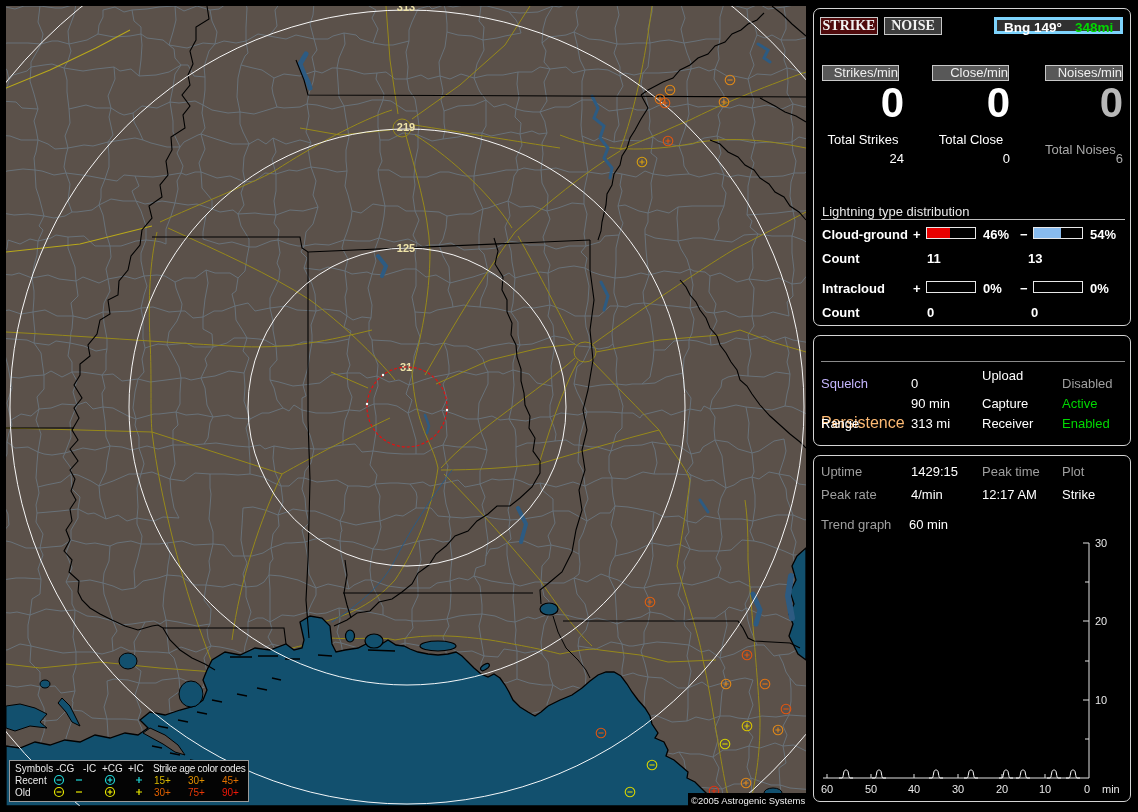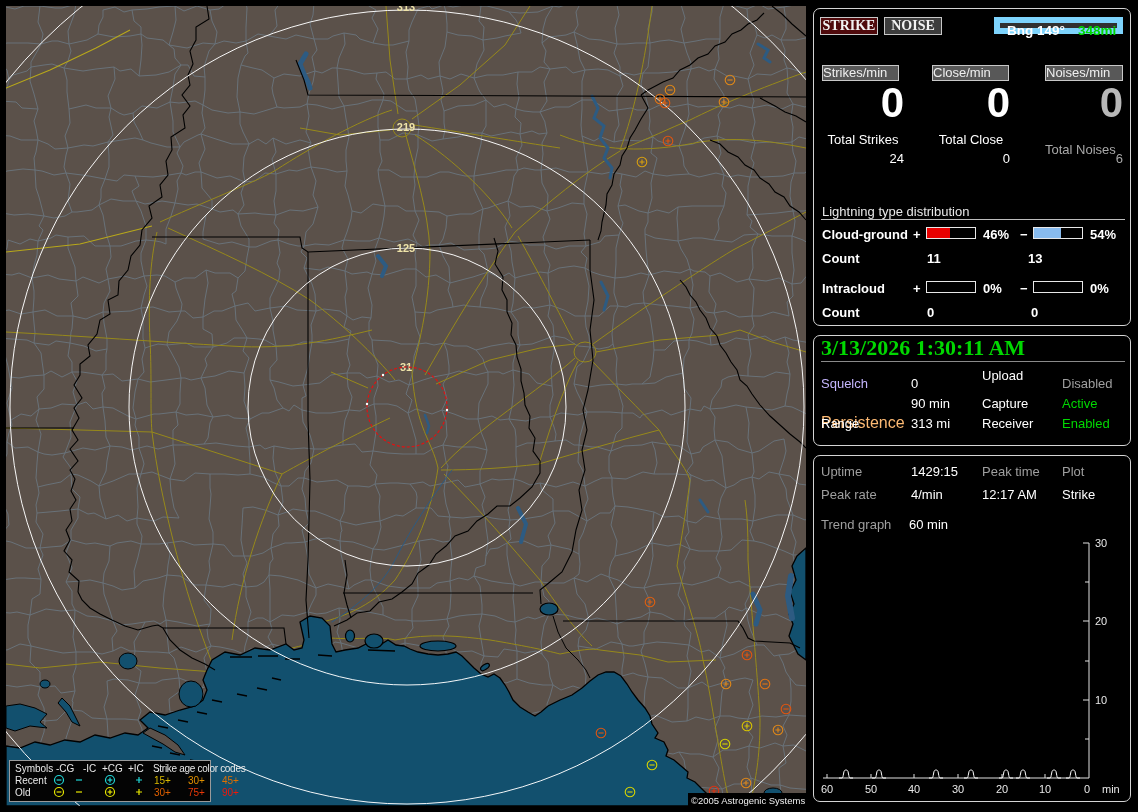--- a/index.html
+++ b/index.html
@@ -1,20 +1,20 @@
 <!DOCTYPE html>
 <html><head><meta charset="utf-8"><style>
 *{margin:0;padding:0;box-sizing:border-box}
 body{width:1138px;height:812px;background:#000;position:relative;overflow:hidden;
  font-family:"Liberation Sans",sans-serif;}
 #map{position:absolute;left:6px;top:6px;width:800px;height:800px;}
 .panel{position:absolute;left:813px;width:318px;border:1px solid #d4d4d4;border-radius:7px;background:#000;}
 .abs{position:absolute;white-space:nowrap;}
 .gbtn{position:absolute;background:#585858;border:1px solid #c8c8c8;color:#efefef;
- font-size:13px;text-align:left;height:16px;line-height:14px;}
+ font-size:13px;text-align:right;height:16px;line-height:14px;}
 .bar{position:absolute;width:50px;height:12px;border:1px solid #e8e8e8;background:#000;}
 .bar>div{height:10px;}
 .gray{color:#9f9f9f}
 .green{color:#00d800}
 </style></head><body>
 <div id="map"><svg width="800" height="800" viewBox="6 6 800 800" xmlns="http://www.w3.org/2000/svg">
 <rect x="6" y="6" width="800" height="800" fill="#5b514a"></rect>
 <path d="M1,6 L15,9 L24,6 L40,6 M1,6 L-3,20 L-0,32 L-4,46 M-4,46 L7,43 L28,43 L41,44 M-4,46 L-2,60 L7,70 L9,80 M9,80 L13,75 L27,71 L31,67 M9,80 L7,88 L-0,97 L0,101 M0,101 L16,102 L22,108 L38,109 M0,101 L2,115 L-2,123 L-3,135 M-3,135 L10,136 L21,140 L38,140 M-3,135 L-3,146 L-2,159 L-4,177 M-4,177 L7,171 L23,169 L35,170 M-4,177 L2,193 L2,199 L2,213 M2,213 L14,215 L28,214 L44,216 M8,240 L20,244 L30,239 L38,241 M8,240 L7,248 L-1,262 L-1,274 M-1,274 L12,275 L19,273 L32,278 M-1,274 L-4,286 L-3,300 L-4,312 M-4,312 L9,310 L21,314 L33,312 M-4,312 L-4,318 L-1,331 L-1,338 M-1,338 L12,339 L27,340 L34,343 M-1,338 L5,355 L8,366 L10,377 M10,377 L19,378 L30,376 L44,375 M10,377 L12,388 L7,403 L11,420 M11,420 L21,414 L31,416 L39,409 M11,420 L12,425 L9,433 L7,442 M7,442 L15,448 L28,447 L38,452 M7,442 L7,454 L1,467 L-2,476 M-2,476 L0,486 L2,501 L8,514 M8,514 L9,525 L2,533 L1,540 M1,540 L11,542 L26,548 L40,548 M1,540 L-1,552 L-1,569 L2,580 M2,580 L16,578 L25,578 L41,579 M2,580 L3,590 L2,600 L-3,612 M-3,612 L10,613 L17,612 L30,615 M-3,612 L-4,621 L-3,633 L1,649 M1,649 L7,650 L20,644 L31,646 M1,649 L3,657 L-0,669 L4,685 M4,685 L17,687 L31,685 L40,687 M4,685 L3,692 L4,701 L10,715 M10,715 L25,719 L36,718 L45,721 M10,715 L2,724 L5,737 L-2,749 M-2,749 L13,745 L22,751 L39,750 M-2,749 L-1,763 L-4,775 L-1,787 M-1,787 L10,782 L22,786 L38,783 M4,817 L12,822 L24,816 L32,821 M4,817 L-2,831 L-1,844 L-2,858 M-2,858 L8,855 L29,852 L40,851 M40,6 L55,8 L62,8 L76,4 M40,6 L38,22 L43,34 L41,44 M41,44 L52,41 L58,41 L69,44 M41,44 L38,50 L31,62 L31,67 M31,67 L44,65 L52,64 L64,68 M31,67 L30,81 L34,94 L38,109 M38,109 L34,121 L36,129 L38,140 M38,140 L48,144 L55,149 L68,148 M38,140 L36,152 L34,158 L35,170 M35,170 L42,171 L54,175 L66,173 M35,170 L36,188 L39,197 L44,216 M44,216 L54,218 L65,216 L72,212 M44,216 L39,226 L43,230 L38,241 M38,241 L51,238 L56,235 L68,237 M38,241 L37,255 L34,266 L32,278 M32,278 L48,275 L59,279 L76,281 M32,278 L34,291 L34,298 L33,312 M33,312 L45,310 L57,316 L73,316 M33,312 L34,323 L35,333 L34,343 M34,343 L49,345 L56,341 L70,343 M34,343 L41,353 L42,361 L44,375 M44,375 L51,371 L62,377 L72,372 M44,375 L44,389 L37,397 L39,409 M39,409 L51,408 L62,404 L77,405 M39,409 L36,420 L41,434 L38,452 M38,452 L44,454 L52,455 L65,453 M38,452 L37,463 L36,478 L38,487 M38,487 L46,485 L61,482 L71,474 M38,487 L39,493 L36,505 L37,513 M37,513 L49,512 L60,511 L78,509 M37,513 L36,522 L43,534 L40,548 M40,548 L50,547 L62,546 L71,540 M40,548 L43,555 L38,569 L41,579 M41,579 L40,594 L32,599 L30,615 M30,615 L46,609 L61,611 L75,610 M30,615 L28,625 L28,638 L31,646 M31,646 L44,649 L63,653 L76,652 M31,646 L30,662 L40,672 L40,687 M40,687 L55,686 L61,693 L75,691 M40,687 L38,695 L44,708 L45,721 M45,721 L57,720 L66,711 L72,710 M45,721 L44,732 L41,741 L39,750 M39,750 L50,756 L60,754 L65,758 M39,750 L42,764 L35,768 L38,783 M38,783 L47,782 L53,784 L66,782 M38,783 L34,795 L33,807 L32,821 M32,821 L42,824 L56,821 L74,824 M40,851 L50,851 L63,851 L76,855 M76,4 L74,15 L68,31 L69,44 M69,44 L78,42 L87,40 L98,34 M69,44 L71,51 L68,61 L64,68 M64,68 L83,71 L96,69 L114,67 M64,68 L67,80 L67,92 L69,109 M69,109 L86,105 L96,108 L111,108 M69,109 L70,123 L65,136 L68,148 M68,148 L84,145 L93,146 L108,142 M68,148 L66,155 L64,167 L66,173 M66,173 L82,175 L89,176 L105,179 M66,173 L70,184 L68,201 L72,212 M72,212 L77,212 L92,210 L99,205 M68,237 L84,236 L95,246 L110,246 M68,237 L68,248 L75,267 L76,281 M76,281 L83,277 L99,283 L108,279 M76,281 L78,296 L71,303 L73,316 M73,316 L86,319 L93,316 L103,312 M73,316 L72,329 L71,332 L70,343 M70,343 L84,346 L96,351 L107,349 M70,343 L68,356 L72,362 L72,372 M72,372 L82,372 L96,374 L102,375 M72,372 L77,381 L73,392 L77,405 M77,405 L86,402 L93,409 L103,407 M77,405 L70,422 L71,437 L65,453 M65,453 L83,448 L95,450 L110,446 M65,453 L63,457 L71,468 L71,474 M71,474 L78,475 L91,481 L99,486 M71,474 L72,489 L80,497 L78,509 M78,509 L88,514 L94,513 L106,519 M78,509 L78,518 L71,530 L71,540 M71,540 L86,544 L95,543 L110,546 M71,540 L66,553 L72,568 L66,582 M66,582 L82,581 L90,580 L103,583 M66,582 L72,591 L72,604 L75,610 M75,610 L87,616 L98,617 L113,621 M75,610 L74,628 L73,637 L76,652 M76,652 L92,652 L102,654 L113,651 M76,652 L76,667 L73,676 L75,691 M75,691 L72,701 L73,702 L72,710 M72,710 L82,711 L92,718 L107,719 M72,710 L71,723 L66,738 L65,758 M65,758 L79,755 L95,761 L110,757 M65,758 L67,764 L69,773 L66,782 M66,782 L85,785 L96,781 L112,782 M66,782 L67,795 L72,807 L74,824 M74,824 L87,824 L96,816 L108,813 M76,855 L82,854 L91,858 L102,856 M103,10 L115,7 L124,12 L132,10 M103,10 L103,17 L99,25 L98,34 M98,34 L114,37 L130,36 L141,34 M114,67 L120,71 L131,69 L139,76 M114,67 L115,79 L108,96 L111,108 M111,108 L119,113 L124,115 L133,113 M111,108 L109,117 L113,135 L108,142 M108,142 L122,140 L135,138 L143,140 M108,142 L109,156 L109,167 L105,179 M105,179 L117,181 L124,175 L135,176 M105,179 L101,189 L101,198 L99,205 M99,205 L111,199 L123,201 L136,201 M99,205 L103,215 L106,233 L110,246 M110,246 L121,246 L136,241 L146,240 M110,246 L111,257 L106,269 L108,279 M108,279 L124,276 L135,279 L144,276 M108,279 L110,291 L104,303 L103,312 M103,312 L112,312 L131,311 L141,308 M103,312 L104,323 L107,339 L107,349 M107,349 L106,354 L106,370 L102,375 M102,375 L113,374 L122,381 L138,379 M102,375 L105,388 L102,393 L103,407 M103,407 L113,408 L128,416 L136,419 M103,407 L105,421 L106,437 L110,446 M110,446 L122,447 L132,450 L139,448 M110,446 L107,461 L106,471 L99,486 M99,486 L113,481 L129,474 L141,474 M99,486 L100,498 L102,505 L106,519 M106,519 L118,515 L127,521 L137,518 M110,546 L117,543 L131,541 L141,544 M110,546 L109,561 L104,573 L103,583 M103,583 L113,586 L122,590 L135,588 M103,583 L104,594 L109,608 L113,621 M113,621 L120,625 L132,624 L145,622 M113,621 L117,631 L112,638 L113,651 M113,651 L121,647 L130,651 L135,651 M107,681 L114,679 L128,680 L139,683 M107,681 L108,694 L104,707 L107,719 M107,719 L121,719 L125,719 L138,720 M107,719 L108,734 L108,747 L110,757 M110,757 L117,752 L127,748 L141,745 M110,757 L112,765 L116,770 L112,782 M112,782 L120,785 L128,783 L133,781 M112,782 L110,795 L112,806 L108,813 M108,813 L120,819 L133,821 L145,826 M108,813 L110,830 L106,841 L102,856 M132,10 L147,9 L159,7 L175,6 M132,10 L134,21 L141,27 L141,34 M141,34 L147,38 L163,40 L169,45 M141,34 L142,45 L141,60 L139,76 M139,76 L156,75 L169,72 L181,65 M133,113 L142,106 L157,108 L170,102 M133,113 L134,122 L139,131 L143,140 M143,140 L151,143 L167,147 L180,147 M135,176 L153,177 L169,175 L181,173 M135,176 L139,186 L132,191 L136,201 M136,201 L145,204 L162,201 L175,203 M136,201 L141,211 L146,226 L146,240 M146,240 L156,241 L161,242 L166,244 M146,240 L141,253 L141,261 L144,276 M144,276 L157,275 L165,276 L175,282 M144,276 L147,286 L144,295 L141,308 M141,308 L153,307 L169,312 L181,311 M141,308 L143,319 L143,338 L145,348 M145,348 L151,346 L158,344 L167,345 M145,348 L142,359 L144,372 L138,379 M138,379 L150,382 L166,380 L181,378 M138,379 L135,392 L133,408 L136,419 M136,419 L154,414 L159,414 L176,412 M136,419 L135,425 L139,437 L139,448 M139,448 L147,446 L158,449 L173,445 M139,448 L143,460 L144,464 L141,474 M141,474 L152,472 L157,474 L170,479 M141,474 L137,488 L138,507 L137,518 M137,518 L154,521 L163,517 L179,518 M137,518 L137,524 L142,536 L141,544 M141,544 L153,544 L159,544 L167,543 M141,544 L138,557 L134,571 L135,588 M135,588 L143,581 L158,578 L167,575 M145,622 L154,621 L160,624 L166,620 M145,622 L142,628 L134,642 L135,651 M135,651 L150,652 L157,652 L169,653 M135,651 L133,665 L141,671 L139,683 M139,683 L156,683 L162,680 L179,678 M139,683 L135,695 L141,711 L138,720 M138,720 L142,729 L142,738 L141,745 M141,745 L153,754 L155,759 L168,760 M141,745 L139,757 L137,768 L133,781 M133,781 L151,784 L162,786 L180,794 M133,781 L138,796 L138,813 L145,826 M145,826 L154,821 L161,823 L169,819 M145,826 L148,832 L144,847 L143,852 M143,852 L156,848 L166,852 L175,847 M175,6 L184,11 L197,6 L210,10 M175,6 L176,20 L173,32 L169,45 M169,45 L187,48 L203,43 L215,44 M169,45 L174,49 L175,58 L181,65 M181,65 L188,65 L194,76 L205,77 M181,65 L175,74 L173,87 L170,102 M170,102 L179,103 L195,101 L203,105 M170,102 L173,121 L173,132 L180,147 M180,147 L184,142 L198,135 L201,134 M180,147 L177,153 L183,166 L181,173 M181,173 L186,175 L195,172 L201,172 M181,173 L177,181 L178,189 L175,203 M175,203 L188,205 L197,204 L212,209 M175,203 L171,216 L166,229 L166,244 M175,282 L184,278 L195,278 L206,270 M175,282 L176,288 L182,304 L181,311 M181,311 L185,311 L193,318 L203,317 M181,311 L177,321 L169,332 L167,345 M167,345 L186,343 L194,347 L213,347 M167,345 L171,352 L179,367 L181,378 M181,378 L185,378 L191,380 L201,378 M181,378 L180,393 L180,404 L176,412 M176,412 L186,415 L198,414 L213,417 M176,412 L178,425 L173,430 L173,445 M173,445 L184,445 L192,445 L204,444 M173,445 L174,454 L175,464 L170,479 M170,479 L184,481 L195,473 L210,474 M170,479 L171,492 L174,508 L179,518 M167,543 L182,541 L194,545 L213,544 M167,543 L170,554 L168,565 L167,575 M167,575 L180,576 L195,585 L206,585 M167,575 L164,593 L163,606 L166,620 M166,620 L178,622 L197,626 L210,624 M166,620 L167,634 L168,644 L169,653 M169,653 L181,647 L196,652 L211,646 M169,653 L174,658 L177,668 L179,678 M179,678 L187,681 L194,684 L202,688 M179,678 L180,691 L169,699 L170,712 M170,712 L181,711 L194,715 L212,713 M170,712 L172,728 L168,743 L168,760 M168,760 L187,758 L196,753 L213,750 M168,760 L172,769 L172,782 L180,794 M180,794 L190,793 L197,787 L203,780 M180,794 L174,798 L170,812 L169,819 M169,819 L183,821 L195,825 L207,825 M169,819 L173,825 L174,836 L175,847 M175,847 L184,849 L194,854 L208,851 M210,10 L219,9 L236,-3 L244,-4 M210,10 L212,21 L217,32 L215,44 M215,44 L224,41 L236,43 L246,41 M215,44 L209,51 L204,67 L205,77 M205,77 L205,90 L204,99 L203,105 M203,105 L212,110 L228,113 L240,112 M203,105 L202,113 L205,128 L201,134 M201,134 L216,139 L232,144 L249,144 M201,134 L205,149 L199,163 L201,172 M201,172 L217,178 L230,176 L245,182 M201,172 L202,188 L212,200 L212,209 M212,209 L220,212 L233,210 L238,214 M212,209 L206,215 L203,232 L203,239 M203,239 L219,244 L232,242 L249,247 M206,270 L215,273 L230,273 L238,278 M206,270 L208,283 L205,299 L203,317 M203,317 L214,311 L222,311 L235,306 M203,317 L203,329 L212,334 L213,347 M213,347 L227,343 L234,338 L247,338 M213,347 L205,359 L207,365 L201,378 M201,378 L215,376 L229,371 L244,373 M201,378 L205,388 L207,405 L213,417 M213,417 L228,415 L234,418 L250,419 M213,417 L210,423 L208,438 L204,444 M204,444 L216,443 L236,446 L249,447 M210,474 L225,474 L238,475 L250,474 M210,474 L210,488 L211,494 L210,507 M210,507 L209,519 L213,532 L213,544 M213,544 L224,545 L233,556 L244,556 M213,544 L209,561 L210,570 L206,585 M206,585 L223,587 L234,584 L246,587 M206,585 L204,600 L211,609 L210,624 M210,624 L207,629 L208,638 L211,646 M211,646 L220,647 L234,650 L244,654 M211,646 L204,658 L208,677 L202,688 M202,688 L213,684 L228,684 L236,680 M202,688 L205,699 L206,705 L212,713 M212,713 L221,714 L232,720 L246,722 M212,713 L211,726 L212,738 L213,750 M213,750 L223,749 L232,749 L240,751 M213,750 L206,759 L204,773 L203,780 M203,780 L216,785 L227,789 L239,791 M203,780 L207,795 L206,810 L207,825 M207,825 L218,821 L226,816 L241,817 M208,851 L217,848 L232,849 L238,853 M244,-4 L257,1 L270,-2 L282,-0 M244,-4 L247,8 L246,27 L246,41 M246,41 L253,37 L258,34 L269,36 M246,41 L248,53 L245,56 L241,65 M241,65 L253,68 L262,70 L274,78 M241,65 L238,78 L237,97 L240,112 M240,112 L254,114 L264,111 L277,107 M240,112 L240,124 L243,132 L249,144 M249,144 L258,139 L266,144 L273,138 M249,144 L244,157 L243,171 L245,182 M245,182 L255,181 L265,173 L276,174 M245,182 L241,193 L244,205 L238,214 M238,214 L255,213 L262,214 L276,215 M238,214 L241,226 L249,239 L249,247 M249,247 L256,247 L271,241 L278,240 M249,247 L247,257 L245,271 L238,278 M238,278 L236,291 L232,294 L235,306 M235,306 L248,303 L255,311 L270,308 M235,306 L236,320 L243,331 L247,338 M247,338 L259,339 L265,340 L276,346 M247,338 L243,351 L249,358 L244,373 M244,373 L245,387 L244,401 L250,419 M250,419 L262,413 L269,413 L283,408 M250,419 L246,428 L249,441 L249,447 M249,447 L260,445 L265,449 L274,446 M249,447 L250,460 L250,468 L250,474 M250,474 L263,477 L272,482 L281,486 M243,508 L253,507 L265,510 L278,515 M243,508 L242,525 L241,540 L244,556 M244,556 L252,556 L263,553 L271,548 M244,556 L247,563 L243,574 L246,587 M246,587 L257,586 L264,582 L269,575 M246,587 L246,597 L251,612 L248,622 M248,622 L257,618 L263,618 L270,622 M248,622 L248,636 L245,646 L244,654 M244,654 L250,649 L262,649 L272,644 M244,654 L242,664 L240,674 L236,680 M236,680 L254,680 L264,683 L280,683 M236,680 L240,698 L241,712 L246,722 M246,722 L258,719 L259,724 L270,720 M246,722 L247,735 L246,742 L240,751 M240,751 L258,751 L273,748 L284,744 M240,751 L237,763 L239,779 L239,791 M239,791 L256,793 L271,785 L284,787 M239,791 L237,799 L238,811 L241,817 M241,817 L251,820 L266,819 L280,822 M241,817 L242,830 L241,839 L238,853 M238,853 L253,856 L260,850 L275,852 M282,-0 L294,4 L302,4 L314,3 M282,-0 L275,10 L277,26 L269,36 M269,36 L286,39 L296,35 L314,39 M274,78 L284,74 L300,76 L315,71 M274,78 L272,88 L273,94 L277,107 M277,107 L284,108 L300,107 L307,104 M273,138 L286,144 L300,140 L311,143 M273,138 L276,152 L272,159 L276,174 M276,174 L289,170 L297,171 L311,167 M276,174 L276,191 L274,201 L276,215 M276,215 L290,210 L303,211 L318,207 M276,215 L274,223 L279,230 L278,240 M278,240 L289,244 L298,246 L304,246 M278,240 L280,253 L277,263 L280,270 M280,270 L279,279 L270,298 L270,308 M270,308 L286,306 L297,310 L316,311 M270,308 L273,321 L273,330 L276,346 M276,346 L292,346 L303,342 L312,342 M276,346 L277,360 L270,368 L270,380 M270,380 L279,382 L293,386 L303,385 M270,380 L274,388 L277,400 L283,408 M283,408 L289,411 L294,405 L302,410 M274,446 L291,449 L304,448 L314,449 M274,446 L273,458 L275,472 L281,486 M281,486 L289,486 L298,478 L304,478 M281,486 L282,494 L283,502 L278,515 M278,515 L287,512 L293,509 L306,511 M278,515 L279,526 L273,534 L271,548 M271,548 L285,543 L291,543 L305,542 M271,548 L273,559 L270,563 L269,575 M269,575 L281,576 L298,580 L316,588 M269,575 L270,589 L270,609 L270,622 M270,622 L282,615 L294,616 L308,612 M270,622 L272,629 L268,637 L272,644 M272,644 L290,649 L302,649 L314,651 M272,644 L279,656 L278,670 L280,683 M280,683 L295,684 L304,683 L316,684 M280,683 L277,693 L270,705 L270,720 M270,720 L285,717 L292,718 L309,720 M270,720 L274,726 L282,739 L284,744 M284,744 L287,755 L286,770 L284,787 M284,787 L293,790 L305,789 L312,786 M284,787 L282,798 L279,808 L280,822 M280,822 L292,821 L298,822 L310,816 M275,852 L283,852 L295,854 L305,858 M314,3 L326,0 L333,-1 L343,2 M314,3 L313,15 L310,24 L314,39 M314,39 L328,39 L333,36 L344,33 M314,39 L317,50 L312,57 L315,71 M315,71 L322,73 L332,68 L337,68 M315,71 L313,82 L309,93 L307,104 M307,104 L317,105 L332,109 L344,106 M307,104 L309,116 L306,132 L311,143 M311,143 L308,148 L310,161 L311,167 M311,167 L326,169 L337,172 L347,171 M311,167 L316,181 L313,195 L318,207 M318,207 L313,224 L306,232 L304,246 M304,246 L315,244 L329,245 L344,240 M304,246 L301,252 L307,258 L304,268 M304,268 L320,270 L328,267 L345,271 M304,268 L312,284 L315,294 L316,311 M316,311 L324,309 L340,311 L347,316 M316,311 L311,325 L312,335 L312,342 M312,342 L326,343 L335,342 L349,339 M312,342 L310,353 L308,367 L303,385 M303,385 L320,383 L331,375 L347,373 M303,385 L306,396 L302,398 L302,410 M302,410 L316,413 L331,413 L349,410 M302,410 L303,422 L310,435 L314,449 M314,449 L324,449 L336,446 L343,445 M314,449 L311,463 L305,471 L304,478 M304,478 L317,482 L337,480 L348,486 M304,478 L302,489 L305,498 L306,511 M306,511 L315,511 L326,515 L340,521 M306,511 L309,523 L302,530 L305,542 M305,542 L315,539 L329,538 L340,541 M305,542 L308,559 L309,574 L316,588 M316,588 L328,584 L342,587 L349,589 M316,588 L316,595 L311,605 L308,612 M308,612 L317,614 L326,613 L339,608 M308,612 L313,628 L310,636 L314,651 M314,651 L326,648 L335,642 L341,643 M316,684 L330,687 L338,683 L351,681 M316,684 L313,693 L314,705 L309,720 M309,720 L312,731 L314,744 L314,760 M314,760 L322,756 L333,747 L342,746 M314,760 L313,771 L315,780 L312,786 M312,786 L322,785 L327,787 L337,785 M312,786 L313,799 L308,804 L310,816 M310,816 L323,821 L331,825 L345,827 M310,816 L312,828 L309,842 L305,858 M305,858 L318,859 L332,856 L345,860 M343,2 L351,1 L364,3 L376,10 M344,33 L356,35 L360,39 L373,43 M344,33 L345,44 L339,58 L337,68 M337,68 L350,70 L364,74 L377,73 M337,68 L338,82 L339,97 L344,106 M344,106 L358,104 L372,100 L383,100 M344,106 L346,119 L347,124 L349,137 M349,137 L346,150 L346,161 L347,171 M347,171 L345,186 L348,195 L352,211 M352,211 L361,213 L373,204 L385,206 M352,211 L351,219 L347,232 L344,240 M344,240 L357,241 L370,241 L379,238 M344,240 L342,248 L348,259 L345,271 M345,271 L352,274 L367,272 L372,274 M345,271 L347,289 L345,297 L347,316 M347,316 L353,320 L362,317 L371,318 M347,316 L344,327 L351,331 L349,339 M349,339 L347,354 L350,365 L347,373 M347,373 L360,373 L367,378 L377,376 M347,373 L348,387 L352,397 L349,410 M349,410 L360,411 L369,406 L374,404 M349,410 L345,420 L343,434 L343,445 M343,445 L355,444 L362,452 L373,451 M348,486 L359,486 L369,487 L375,484 M348,486 L345,495 L344,512 L340,521 M340,521 L356,525 L366,523 L380,521 M340,521 L342,531 L341,532 L340,541 M340,541 L353,542 L365,546 L373,549 M340,541 L341,554 L345,572 L349,589 M349,589 L354,585 L365,580 L371,580 M339,608 L356,610 L368,612 L383,615 M339,608 L340,620 L337,632 L341,643 M341,643 L355,647 L368,652 L385,654 M341,643 L344,659 L347,668 L351,681 M351,681 L355,683 L361,682 L371,685 M336,719 L345,714 L366,714 L374,710 M336,719 L335,731 L339,738 L342,746 M342,746 L356,750 L368,752 L381,756 M342,746 L339,759 L337,769 L337,785 M337,785 L349,785 L363,787 L373,792 M337,785 L339,800 L345,814 L345,827 M345,827 L343,841 L345,851 L345,860 M376,10 L372,18 L378,29 L373,43 M373,43 L385,45 L393,45 L409,41 M377,73 L386,72 L395,79 L407,79 M377,73 L376,79 L384,94 L383,100 M383,100 L391,101 L406,111 L417,111 M383,100 L378,113 L378,127 L380,140 M380,140 L389,140 L403,133 L418,135 M380,140 L380,152 L382,161 L378,170 M378,170 L389,170 L401,177 L414,177 M378,170 L379,179 L382,192 L385,206 M385,206 L398,206 L406,211 L415,211 M385,206 L384,216 L382,227 L379,238 M379,238 L394,242 L408,239 L417,243 M379,238 L374,252 L376,261 L372,274 M372,274 L385,275 L405,269 L416,269 M372,274 L368,288 L372,305 L371,318 M371,318 L369,322 L369,334 L372,340 M372,340 L391,341 L401,344 L418,344 M372,340 L373,352 L378,365 L377,376 M377,376 L389,382 L399,380 L409,385 M377,376 L378,386 L374,398 L374,404 M374,404 L388,404 L397,406 L408,413 M374,404 L376,416 L376,432 L373,451 M373,451 L387,453 L403,454 L416,454 M373,451 L370,465 L377,475 L375,484 M375,484 L390,483 L398,483 L410,484 M375,484 L380,496 L379,507 L380,521 M380,521 L396,515 L403,516 L416,508 M380,521 L381,527 L377,543 L373,549 M373,549 L384,550 L404,545 L419,541 M373,549 L371,560 L370,570 L371,580 M371,580 L388,586 L403,588 L418,588 M371,580 L374,589 L383,607 L383,615 M383,615 L395,620 L406,620 L412,621 M385,654 L393,651 L395,646 L405,643 M385,654 L384,663 L372,678 L371,685 M371,685 L381,679 L396,684 L409,680 M371,685 L372,691 L373,702 L374,710 M374,710 L385,718 L402,722 L412,725 M374,710 L373,728 L381,744 L381,756 M381,756 L390,753 L404,759 L414,754 M381,756 L380,766 L378,783 L373,792 M373,792 L385,784 L402,781 L414,778 M373,792 L374,803 L381,812 L383,822 M383,822 L390,820 L402,823 L413,819 M383,822 L383,830 L378,841 L378,854 M378,854 L392,852 L395,848 L410,851 M418,9 L429,6 L432,9 L444,5 M418,9 L412,22 L409,30 L409,41 M409,41 L406,52 L408,67 L407,79 M407,79 L421,75 L428,79 L440,76 M407,79 L409,90 L415,99 L417,111 M417,111 L418,118 L419,126 L418,135 M418,135 L425,138 L432,141 L443,139 M418,135 L418,148 L415,162 L414,177 M414,177 L427,177 L440,172 L449,172 M414,177 L415,185 L413,197 L415,211 M415,211 L423,211 L439,212 L447,216 M415,211 L419,220 L413,235 L417,243 M417,243 L423,247 L429,245 L439,245 M417,243 L415,255 L416,263 L416,269 M416,269 L426,277 L436,275 L450,283 M416,269 L416,286 L412,297 L415,312 M415,312 L430,313 L437,310 L453,307 M415,312 L416,326 L420,337 L418,344 M418,344 L426,343 L434,345 L444,343 M418,344 L414,356 L413,371 L409,385 M409,385 L423,380 L433,377 L449,374 M409,385 L406,394 L412,400 L408,413 M408,413 L416,409 L432,414 L442,410 M408,413 L412,426 L416,440 L416,454 M416,454 L424,454 L434,448 L443,445 M410,484 L423,482 L430,486 L445,483 M410,484 L416,492 L417,497 L416,508 M416,508 L431,508 L438,516 L450,517 M419,541 L432,539 L443,542 L450,541 M419,541 L421,560 L417,575 L418,588 M418,588 L430,588 L437,583 L450,581 M418,588 L418,596 L412,609 L412,621 M412,621 L423,621 L438,620 L447,619 M412,621 L413,628 L405,639 L405,643 M405,643 L422,646 L430,645 L446,646 M405,643 L405,657 L408,665 L409,680 M409,680 L419,682 L438,680 L447,681 M409,680 L409,692 L413,711 L412,725 M412,725 L425,726 L431,724 L444,720 M412,725 L412,737 L411,747 L414,754 M414,754 L423,755 L432,750 L447,747 M414,754 L417,760 L410,771 L414,778 M414,778 L422,777 L432,780 L444,778 M414,778 L412,791 L411,805 L413,819 M413,819 L421,824 L436,828 L445,827 M410,851 L423,850 L436,847 L449,849 M444,5 L453,7 L470,4 L481,6 M444,5 L446,12 L447,24 L447,32 M447,32 L458,35 L472,36 L483,40 M447,32 L445,47 L439,62 L440,76 M440,76 L450,79 L461,74 L474,78 M440,76 L443,91 L441,100 L444,111 M444,111 L458,106 L474,105 L486,100 M444,111 L444,123 L445,130 L443,139 M443,139 L458,137 L472,133 L482,133 M449,172 L456,174 L465,176 L474,176 M447,216 L460,214 L472,214 L483,209 M447,216 L446,228 L443,239 L439,245 M439,245 L451,243 L464,250 L479,249 M439,245 L443,256 L449,267 L450,283 M450,283 L465,279 L473,277 L488,272 M450,283 L448,290 L452,301 L453,307 M453,307 L464,305 L468,306 L480,307 M444,343 L454,346 L467,346 L476,350 M444,343 L447,351 L449,366 L449,374 M449,374 L459,371 L476,375 L488,372 M449,374 L443,384 L447,399 L442,410 M442,410 L454,414 L467,419 L478,419 M442,410 L446,421 L447,436 L443,445 M443,445 L458,447 L475,447 L487,450 M443,445 L446,462 L448,466 L445,483 M445,483 L458,480 L465,487 L480,484 M445,483 L444,491 L446,504 L450,517 M450,517 L463,518 L471,517 L485,516 M450,517 L449,521 L451,533 L450,541 M450,541 L452,558 L451,568 L450,581 M450,581 L459,578 L468,580 L474,576 M450,581 L451,593 L450,609 L447,619 M447,619 L459,616 L467,615 L482,614 M447,619 L449,626 L443,637 L446,646 M446,646 L458,652 L472,651 L484,656 M446,646 L446,657 L445,668 L447,681 M447,681 L457,676 L467,677 L476,678 M447,681 L448,693 L449,709 L444,720 M444,720 L452,718 L467,712 L476,711 M444,720 L448,725 L447,739 L447,747 M447,747 L462,748 L473,749 L483,753 M444,778 L457,783 L471,792 L481,794 M444,778 L443,792 L448,812 L445,827 M445,827 L455,829 L463,823 L475,827 M445,827 L449,837 L449,844 L449,849 M449,849 L459,847 L476,852 L485,853 M481,6 L487,6 L499,9 L509,12 M481,6 L479,21 L484,27 L483,40 M483,40 L497,38 L505,36 L521,33 M483,40 L484,50 L477,64 L474,78 M474,78 L487,75 L503,75 L518,72 M474,78 L478,88 L480,92 L486,100 M486,100 L494,107 L505,104 L516,109 M486,100 L486,114 L486,126 L482,133 M482,133 L491,136 L511,132 L520,134 M482,133 L481,144 L476,164 L474,176 M474,176 L492,173 L506,170 L518,170 M474,176 L474,189 L480,202 L483,209 M483,209 L488,208 L496,205 L508,201 M483,209 L481,221 L479,234 L479,249 M479,249 L487,249 L496,248 L508,241 M479,249 L484,254 L486,262 L488,272 M488,272 L500,278 L509,273 L515,278 M488,272 L487,285 L481,299 L480,307 M480,307 L491,308 L498,309 L511,312 M476,350 L491,346 L509,343 L520,345 M476,350 L483,359 L485,366 L488,372 M488,372 L499,372 L503,374 L513,370 M488,372 L488,384 L479,403 L478,419 M478,419 L492,416 L500,420 L509,419 M478,419 L481,432 L485,442 L487,450 M487,450 L485,459 L480,471 L480,484 M480,484 L492,479 L499,480 L514,479 M480,484 L485,497 L482,505 L485,516 M485,516 L492,518 L499,519 L510,520 M485,516 L486,527 L488,541 L486,556 M486,556 L490,549 L498,548 L507,543 M486,556 L485,565 L476,568 L474,576 M474,576 L491,581 L503,583 L514,584 M474,576 L480,586 L482,605 L482,614 M482,614 L495,616 L507,621 L515,622 M482,614 L479,626 L481,639 L484,656 M484,656 L498,657 L504,649 L517,651 M484,656 L481,663 L481,673 L476,678 M476,678 L486,677 L506,683 L517,679 M476,678 L474,687 L474,697 L476,711 M476,711 L481,727 L478,739 L483,753 M483,753 L497,758 L509,752 L519,758 M483,753 L481,767 L481,778 L481,794 M481,794 L493,791 L510,784 L520,783 M475,827 L492,823 L502,826 L518,826 M475,827 L482,837 L483,844 L485,853 M485,853 L498,856 L504,850 L514,851 M509,12 L520,13 L538,12 L553,6 M509,12 L516,20 L519,26 L521,33 M518,72 L532,72 L540,67 L550,69 M518,72 L517,84 L519,98 L516,109 M516,109 L524,111 L533,112 L540,112 M516,109 L515,117 L521,123 L520,134 M520,134 L532,131 L539,134 L547,133 M520,134 L522,145 L516,158 L518,170 M518,170 L524,168 L535,170 L541,170 M518,170 L514,176 L511,193 L508,201 M508,201 L520,207 L533,206 L547,211 M508,201 L510,216 L505,227 L508,241 M508,241 L516,242 L529,245 L545,245 M508,241 L511,251 L512,262 L515,278 M515,278 L522,276 L540,272 L548,273 M515,278 L514,289 L513,303 L511,312 M511,312 L524,307 L534,308 L550,305 M511,312 L518,322 L518,335 L520,345 M520,345 L532,344 L543,340 L554,336 M520,345 L515,355 L513,363 L513,370 M513,370 L529,374 L537,383 L552,386 M513,370 L514,385 L512,406 L509,419 M509,419 L526,421 L540,417 L550,417 M509,419 L515,429 L516,437 L516,447 M516,447 L527,443 L539,443 L555,441 M516,447 L516,456 L517,467 L514,479 M514,479 L521,481 L530,485 L540,483 M514,479 L513,489 L508,510 L510,520 M510,520 L523,519 L542,516 L553,511 M510,520 L509,526 L511,539 L507,543 M507,543 L524,541 L538,547 L551,545 M507,543 L507,555 L510,573 L514,584 M514,584 L520,586 L535,582 L541,582 M514,584 L513,598 L514,606 L515,622 M515,622 L528,617 L535,619 L549,614 M515,622 L516,630 L515,641 L517,651 M517,651 L525,653 L536,651 L542,654 M517,651 L517,662 L517,673 L517,679 M517,679 L529,683 L543,685 L553,685 M516,719 L526,715 L538,712 L548,712 M516,719 L514,730 L518,745 L519,758 M519,758 L532,754 L535,755 L547,754 M519,758 L522,766 L520,774 L520,783 M520,783 L535,788 L545,791 L554,790 M520,783 L517,795 L519,814 L518,826 M518,826 L533,825 L542,816 L554,815 M518,826 L517,835 L518,840 L514,851 M514,851 L523,846 L537,851 L549,847 M553,6 L559,7 L575,2 L582,0 M553,6 L546,18 L543,29 L542,43 M542,43 L549,37 L566,35 L574,32 M542,43 L546,51 L544,62 L550,69 M550,69 L566,67 L573,73 L585,70 M550,69 L544,82 L547,101 L540,112 M540,112 L555,107 L569,107 L582,100 M540,112 L545,122 L545,123 L547,133 M547,133 L542,143 L543,154 L541,170 M541,170 L556,168 L569,172 L588,172 M541,170 L542,183 L548,195 L547,211 M547,211 L558,208 L572,203 L584,204 M547,211 L550,219 L543,237 L545,245 M545,245 L556,249 L569,246 L586,246 M545,245 L544,252 L550,265 L548,273 M548,273 L559,268 L574,266 L585,268 M548,273 L549,286 L549,298 L550,305 M550,305 L564,310 L575,316 L585,316 M550,305 L548,316 L553,325 L554,336 M554,336 L565,338 L578,346 L590,347 M554,336 L554,351 L551,366 L552,386 M552,386 L553,395 L550,405 L550,417 M550,417 L561,413 L578,415 L587,412 M550,417 L554,427 L556,434 L555,441 M555,441 L566,440 L574,445 L579,445 M540,483 L556,487 L573,482 L585,486 M540,483 L542,490 L553,499 L553,511 M553,511 L569,511 L578,516 L587,521 M553,511 L555,523 L548,536 L551,545 M551,545 L564,548 L569,549 L579,554 M551,545 L549,558 L542,566 L541,582 M541,582 L550,583 L564,583 L574,578 M541,582 L544,596 L549,601 L549,614 M549,614 L566,615 L577,618 L589,620 M549,614 L544,625 L541,642 L542,654 M542,654 L548,662 L550,677 L553,685 M553,685 L561,690 L573,686 L585,690 M553,685 L550,696 L547,704 L548,712 M548,712 L552,728 L551,738 L547,754 M547,754 L559,758 L565,759 L579,759 M547,754 L552,763 L550,781 L554,790 M554,790 L561,790 L571,787 L576,783 M554,790 L556,798 L553,811 L554,815 M554,815 L562,811 L574,815 L585,813 M554,815 L549,827 L549,834 L549,847 M549,847 L562,849 L567,854 L582,854 M582,0 L594,-0 L606,0 L617,5 M582,0 L576,12 L578,25 L574,32 M574,32 L589,39 L601,40 L617,44 M574,32 L577,44 L580,60 L585,70 M585,70 L598,69 L608,70 L620,76 M585,70 L582,81 L582,93 L582,100 M582,100 L592,100 L609,111 L617,110 M582,100 L582,109 L581,125 L582,136 M582,136 L594,141 L601,137 L614,142 M582,136 L584,145 L586,160 L588,172 M588,172 L602,174 L611,172 L622,174 M588,172 L585,186 L584,191 L584,204 M584,204 L587,214 L584,234 L586,246 M586,246 L600,242 L605,236 L619,235 M586,246 L581,252 L587,258 L585,268 M585,268 L592,272 L601,275 L615,278 M585,268 L589,286 L588,301 L585,316 M585,316 L599,316 L610,306 L618,306 M585,316 L586,327 L589,336 L590,347 M590,347 L599,349 L609,347 L613,344 M590,347 L583,362 L577,367 L574,384 M574,384 L589,387 L601,385 L617,384 M574,384 L577,392 L581,400 L587,412 M587,412 L601,412 L610,412 L622,413 M587,412 L584,422 L580,436 L579,445 M579,445 L592,447 L597,447 L611,451 M579,445 L578,462 L583,471 L585,486 M585,486 L595,481 L602,478 L612,478 M585,486 L588,499 L584,509 L587,521 M587,521 L600,513 L610,513 L615,506 M587,521 L583,533 L579,541 L579,554 M579,554 L580,564 L579,574 L574,578 M574,578 L587,582 L601,574 L609,577 M574,578 L577,594 L585,604 L589,620 M589,620 L597,618 L609,621 L617,624 M589,620 L586,630 L579,638 L578,646 M578,646 L596,649 L611,642 L622,644 M578,646 L581,659 L586,676 L585,690 M585,690 L600,689 L606,679 L622,676 M585,690 L588,699 L583,711 L581,722 M581,722 L591,720 L604,721 L613,718 M581,722 L578,734 L582,744 L579,759 M579,759 L596,755 L602,757 L620,752 M579,759 L576,768 L579,771 L576,783 M576,783 L586,779 L604,779 L612,781 M576,783 L579,794 L583,806 L585,813 M585,813 L596,818 L606,814 L621,817 M617,5 L627,-1 L640,2 L653,-2 M617,5 L619,15 L615,28 L617,44 M617,44 L625,44 L636,43 L650,43 M617,44 L614,53 L620,67 L620,76 M620,76 L625,73 L634,75 L643,73 M620,76 L623,86 L617,96 L617,110 M617,110 L631,108 L637,110 L649,110 M617,110 L619,125 L615,133 L614,142 M614,142 L624,140 L641,141 L653,137 M622,174 L636,177 L645,171 L653,174 M622,174 L620,185 L622,191 L618,206 M618,206 L625,205 L639,211 L648,213 M618,206 L621,219 L623,223 L619,235 M619,235 L616,248 L616,264 L615,278 M615,278 L626,277 L641,273 L649,275 M615,278 L614,290 L614,293 L618,306 M618,306 L626,307 L633,304 L644,303 M618,306 L614,315 L612,334 L613,344 M613,344 L617,358 L616,371 L617,384 M617,384 L626,385 L632,384 L642,384 M617,384 L620,396 L623,406 L622,413 M622,413 L633,413 L640,418 L642,415 M622,413 L622,428 L616,434 L611,451 M611,451 L624,446 L642,445 L652,442 M611,451 L609,456 L609,471 L612,478 M612,478 L626,479 L643,472 L654,474 M612,478 L612,486 L613,496 L615,506 M615,506 L628,507 L639,509 L654,512 M615,506 L611,525 L617,541 L615,556 M615,556 L628,553 L637,550 L652,543 M615,556 L612,561 L610,567 L609,577 M609,577 L618,580 L631,587 L644,588 M609,577 L615,590 L616,606 L617,624 M617,624 L627,620 L641,617 L650,612 M617,624 L618,633 L618,637 L622,644 M622,644 L629,646 L633,646 L644,644 M622,644 L624,657 L622,669 L622,676 M622,676 L633,673 L638,675 L648,677 M622,676 L615,693 L619,707 L613,718 M613,718 L621,718 L636,719 L644,718 M613,718 L612,728 L617,737 L620,752 M620,752 L630,752 L638,747 L653,750 M620,752 L615,759 L614,768 L612,781 M612,781 L626,783 L644,787 L657,785 M612,781 L613,795 L621,805 L621,817 M621,817 L633,819 L642,823 L650,822 M621,817 L620,827 L615,840 L616,854 M616,854 L630,854 L637,860 L650,859 M653,-2 L652,12 L648,29 L650,43 M650,43 L660,41 L669,40 L684,43 M650,43 L650,50 L648,67 L643,73 M643,73 L659,73 L673,72 L691,69 M643,73 L641,84 L646,98 L649,110 M649,110 L662,104 L672,107 L688,104 M649,110 L650,121 L649,129 L653,137 M653,137 L658,141 L668,144 L679,146 M653,137 L651,153 L657,158 L653,174 M653,174 L667,176 L673,175 L689,174 M653,174 L651,183 L652,198 L648,213 M648,213 L657,210 L669,213 L678,207 M648,213 L648,222 L645,229 L645,234 M645,234 L655,238 L670,240 L678,241 M645,234 L646,250 L647,260 L649,275 M649,275 L664,271 L680,273 L690,269 M649,275 L645,287 L643,292 L644,303 M644,303 L659,305 L673,306 L690,308 M644,303 L650,316 L653,336 L654,350 M654,350 L665,350 L674,341 L689,340 M654,350 L653,361 L650,377 L642,384 M642,384 L655,383 L666,377 L683,373 M642,415 L662,410 L671,415 L690,409 M652,442 L665,444 L679,446 L691,454 M652,442 L655,450 L657,463 L654,474 M654,474 L669,474 L676,474 L691,475 M654,512 L664,517 L679,516 L687,521 M654,512 L653,520 L653,532 L652,543 M652,543 L668,546 L679,544 L690,549 M652,543 L653,556 L649,576 L644,588 M644,588 L656,585 L667,584 L681,583 M644,588 L649,599 L649,608 L650,612 M650,612 L662,614 L676,621 L684,621 M650,612 L648,623 L644,632 L644,644 M644,644 L657,642 L671,643 L689,645 M644,644 L641,651 L645,664 L648,677 M648,677 L662,678 L678,688 L688,688 M648,677 L645,690 L644,704 L644,718 M644,718 L655,715 L672,722 L687,721 M644,718 L646,731 L650,737 L653,750 M653,750 L661,752 L673,754 L679,752 M653,750 L653,760 L659,770 L657,785 M657,785 L664,781 L677,787 L684,784 M657,785 L654,800 L653,807 L650,822 M650,822 L663,823 L670,821 L685,816 M650,822 L651,831 L653,847 L650,859 M650,859 L667,858 L678,855 L692,852 M680,1 L698,0 L713,4 L725,0 M680,1 L685,18 L681,29 L684,43 M684,43 L696,41 L706,39 L720,39 M684,43 L687,53 L691,63 L691,69 M691,69 L699,67 L709,71 L715,69 M691,69 L687,81 L687,89 L688,104 M688,104 L698,107 L710,106 L723,107 M688,104 L689,114 L685,129 L679,146 M679,146 L693,144 L704,138 L717,136 M679,146 L683,157 L684,166 L689,174 M689,174 L699,177 L716,173 L724,175 M678,207 L692,206 L711,206 L724,206 M678,207 L677,218 L678,232 L678,241 M678,241 L693,238 L702,238 L714,240 M678,241 L681,249 L687,259 L690,269 M690,269 L694,271 L705,272 L710,276 M690,269 L693,285 L691,297 L690,308 M690,308 L701,306 L706,312 L714,313 M690,308 L694,319 L692,333 L689,340 M689,340 L697,341 L707,344 L711,345 M689,340 L689,348 L684,358 L683,373 M683,373 L684,388 L691,398 L690,409 M690,409 L701,411 L704,406 L710,409 M690,409 L688,422 L687,442 L691,454 M691,454 L700,452 L703,447 L715,440 M691,454 L693,463 L687,471 L691,475 M691,475 L705,481 L713,480 L726,488 M691,475 L689,493 L688,502 L687,521 M687,521 L696,523 L705,516 L720,519 M687,521 L689,532 L685,538 L690,549 M690,549 L699,551 L707,551 L719,551 M690,549 L684,562 L685,568 L681,583 M681,583 L692,585 L707,581 L718,577 M681,583 L678,595 L685,607 L684,621 M684,621 L695,618 L715,618 L725,611 M684,621 L685,626 L691,633 L689,645 M689,645 L701,652 L709,650 L720,658 M689,645 L687,656 L691,671 L688,688 M688,688 L702,682 L709,687 L726,682 M688,688 L688,701 L688,708 L687,721 M687,721 L696,717 L709,720 L720,716 M679,752 L690,754 L700,754 L713,757 M679,752 L684,760 L686,772 L684,784 M684,784 L695,787 L709,788 L722,789 M684,784 L685,792 L683,806 L685,816 M685,816 L699,815 L711,815 L724,819 M685,816 L683,826 L693,836 L692,852 M692,852 L698,855 L706,858 L714,858 M725,0 L731,-0 L736,6 L747,9 M725,0 L720,17 L720,27 L720,39 M720,39 L718,49 L719,59 L715,69 M715,69 L727,76 L734,76 L748,79 M715,69 L714,79 L724,95 L723,107 M723,107 L730,108 L739,105 L752,108 M723,107 L718,115 L720,123 L717,136 M717,136 L727,140 L740,140 L755,143 M717,136 L721,153 L718,160 L724,175 M724,175 L729,177 L738,175 L750,177 M724,175 L722,186 L726,193 L724,206 M724,206 L718,220 L719,229 L714,240 M714,240 L732,242 L744,235 L758,234 M710,276 L720,273 L737,282 L749,279 M710,276 L709,292 L716,304 L714,313 M714,313 L725,311 L739,317 L752,316 M714,313 L717,321 L710,336 L711,345 M711,345 L725,343 L736,338 L749,340 M722,380 L728,377 L737,375 L748,376 M722,380 L721,387 L712,400 L710,409 M710,409 L723,408 L736,405 L746,407 M710,409 L715,417 L714,429 L715,440 M715,440 L728,442 L738,449 L752,453 M715,440 L722,456 L724,475 L726,488 M726,488 L734,485 L741,480 L752,477 M726,488 L721,498 L718,512 L720,519 M720,519 L731,519 L742,519 L753,521 M720,519 L721,530 L722,537 L719,551 M719,551 L731,550 L742,540 L754,541 M719,551 L716,558 L721,568 L718,577 M718,577 L730,583 L739,581 L751,587 M725,611 L729,607 L742,611 L746,608 M725,611 L727,625 L723,642 L720,658 M720,658 L734,654 L747,647 L757,645 M720,658 L725,668 L723,671 L726,682 M726,682 L739,679 L745,678 L753,680 M726,682 L722,692 L721,703 L720,716 M720,716 L730,716 L738,718 L748,719 M720,716 L715,728 L718,740 L713,757 M713,757 L723,750 L736,750 L749,746 M713,757 L719,768 L716,781 L722,789 M722,789 L734,784 L743,784 L751,778 M722,789 L723,796 L724,805 L724,819 M724,819 L719,832 L716,848 L714,858 M714,858 L723,857 L733,864 L746,862 M747,9 L759,4 L768,9 L784,7 M747,9 L748,21 L755,26 L757,35 M757,35 L765,38 L772,35 L781,40 M757,35 L750,53 L754,65 L748,79 M748,79 L757,74 L771,75 L787,68 M748,79 L751,92 L754,101 L752,108 M752,108 L767,105 L782,109 L793,104 M752,108 L755,122 L752,134 L755,143 M755,143 L770,142 L780,143 L792,142 M755,143 L751,158 L754,163 L750,177 M750,177 L762,177 L783,176 L794,173 M750,177 L748,186 L748,204 L747,215 M747,215 L763,214 L777,213 L793,211 M747,215 L752,221 L750,227 L758,234 M758,234 L772,236 L781,236 L792,236 M758,234 L752,248 L753,268 L749,279 M749,279 L766,281 L779,278 L792,284 M749,279 L754,288 L753,305 L752,316 M752,316 L761,316 L773,312 L789,316 M752,316 L754,326 L748,335 L749,340 M749,340 L765,336 L773,341 L785,337 M749,340 L751,354 L748,367 L748,376 M748,376 L764,377 L776,372 L790,374 M746,407 L756,408 L772,410 L785,406 M746,407 L749,423 L748,438 L752,453 M752,453 L759,451 L774,441 L784,439 M752,453 L753,463 L754,472 L752,477 M752,477 L759,479 L769,472 L779,474 M752,477 L755,495 L755,507 L753,521 M753,521 L768,517 L777,515 L793,515 M753,521 L752,526 L750,531 L754,541 M754,541 L763,543 L784,551 L793,555 M751,587 L766,587 L779,584 L793,585 M751,587 L749,596 L745,604 L746,608 M746,608 L764,616 L776,614 L793,622 M746,608 L748,621 L751,631 L757,645 M757,645 L764,645 L774,656 L779,655 M753,680 L749,692 L753,705 L748,719 M748,719 L762,716 L776,717 L789,715 M748,719 L746,728 L753,737 L749,746 M749,746 L760,748 L775,743 L783,746 M749,746 L749,758 L747,767 L751,778 M751,778 L759,781 L771,785 L780,785 M751,778 L752,796 L750,810 L754,828 M754,828 L770,828 L781,822 L794,823 M754,828 L749,836 L745,850 L746,862 M746,862 L762,861 L771,859 L784,855 M784,7 L794,5 L808,3 L816,-0 M784,7 L786,21 L786,29 L781,40 M781,40 L796,40 L810,37 L828,40 M781,40 L785,50 L784,60 L787,68 M787,68 L792,69 L806,74 L815,74 M787,68 L788,82 L787,93 L793,104 M793,104 L805,107 L810,105 L820,109 M793,104 L791,117 L793,127 L792,142 M792,142 L799,137 L807,139 L813,136 M792,142 L793,152 L796,161 L794,173 M794,173 L805,173 L812,165 L817,167 M794,173 L791,182 L790,196 L793,211 M793,211 L804,211 L812,209 L821,207 M793,211 L795,221 L794,229 L792,236 M792,236 L803,240 L816,248 L822,250 M792,236 L792,253 L794,270 L792,284 M792,284 L801,283 L809,273 L819,271 M792,284 L793,296 L787,302 L789,316 M785,337 L793,340 L811,343 L821,341 M785,337 L789,353 L787,362 L790,374 M790,374 L789,386 L787,394 L785,406 M785,406 L792,407 L809,415 L818,413 M784,439 L786,451 L784,459 L779,474 M779,474 L790,476 L799,484 L814,486 M779,474 L786,489 L787,499 L793,515 M793,515 L805,520 L814,516 L822,517 M793,515 L791,529 L796,542 L793,555 M793,555 L804,555 L820,548 L828,542 M793,555 L795,566 L794,572 L793,585 M793,585 L801,585 L810,580 L820,579 M793,585 L789,596 L791,608 L793,622 M793,622 L803,622 L807,619 L815,614 M779,655 L789,654 L804,646 L817,646 M779,655 L783,663 L786,672 L790,678 M790,678 L796,685 L807,686 L814,689 M790,678 L791,689 L791,701 L789,715 M789,715 L804,716 L817,716 L827,720 M789,715 L783,726 L787,735 L783,746 M783,746 L794,745 L808,752 L821,752 M783,746 L786,763 L779,768 L780,785 M780,785 L790,788 L802,789 L817,790 M780,785 L782,798 L793,813 L794,823 M794,823 L809,819 L819,816 L828,817 M794,823 L792,836 L785,846 L784,855 M784,855 L799,853 L806,851 L818,854 M816,-0 L834,-2 L849,7 L861,7 M816,-0 L817,15 L822,26 L828,40 M828,40 L839,42 L853,43 L862,38 M828,40 L827,49 L820,64 L815,74 M815,74 L830,74 L843,66 L853,66 M815,74 L821,85 L819,97 L820,109 M820,109 L833,110 L843,109 L849,113 M813,136 L829,138 L839,135 L855,140 M813,136 L816,146 L814,156 L817,167 M817,167 L832,172 L843,174 L859,175 M817,167 L815,182 L822,198 L821,207 M821,207 L837,209 L843,202 L858,203 M821,207 L821,224 L820,234 L822,250 M822,250 L834,247 L850,245 L862,238 M819,271 L830,272 L841,278 L847,277 M819,271 L818,286 L820,299 L824,314 M824,314 L836,317 L850,312 L860,314 M824,314 L821,326 L823,332 L821,341 M821,341 L829,342 L843,336 L852,337 M821,341 L822,348 L825,360 L825,373 M825,373 L829,378 L845,375 L851,377 M825,373 L820,385 L819,400 L818,413 M818,413 L832,416 L842,417 L858,416 M818,413 L820,421 L820,439 L819,446 M819,446 L833,445 L841,449 L852,446 M819,446 L821,459 L815,471 L814,486 M814,486 L816,499 L820,503 L822,517 M822,517 L837,513 L843,515 L855,514 M822,517 L824,529 L823,537 L828,542 M828,542 L826,556 L819,569 L820,579 M820,579 L833,578 L843,580 L854,583 M820,579 L818,591 L815,600 L815,614 M815,614 L827,619 L840,618 L849,621 M815,614 L815,621 L820,635 L817,646 M817,646 L832,648 L841,641 L859,645 M817,646 L817,663 L811,677 L814,689 M814,689 L825,682 L835,682 L847,681 M814,689 L820,700 L819,706 L827,720 M827,720 L837,717 L851,721 L860,720 M827,720 L827,731 L821,740 L821,752 M821,752 L837,751 L845,748 L860,747 M821,752 L821,763 L819,776 L817,790 M817,790 L834,793 L843,787 L860,787 M817,790 L817,800 L821,811 L828,817 M828,817 L833,824 L844,824 L848,827 M828,817 L824,831 L824,843 L818,854 M861,7 L858,15 L863,27 L862,38 M853,66 L856,79 L850,100 L849,113 M849,113 L849,122 L852,132 L855,140 M855,140 L853,155 L857,167 L859,175 M858,203 L857,215 L864,227 L862,238 M862,238 L855,247 L851,262 L847,277 M847,277 L849,293 L857,304 L860,314 M860,314 L857,318 L853,329 L852,337 M851,377 L856,391 L854,403 L858,416 M858,416 L860,427 L854,433 L852,446 M852,446 L857,455 L854,469 L857,480 M857,480 L857,492 L856,499 L855,514 M855,514 L852,522 L850,532 L849,546 M854,583 L854,595 L853,606 L849,621 M849,621 L852,626 L855,633 L859,645 M859,645 L855,656 L847,673 L847,681 M847,681 L849,698 L856,707 L860,720 M860,720 L860,725 L857,734 L860,747 M860,787 L860,800 L856,811 L848,827 M848,827 L850,835 L852,847 L849,858" fill="none" stroke="#6a757e" stroke-width="0.9"></path>
 <g stroke="#97891a" fill="none" stroke-width="1">
         <path d="M160,222 C220,195 260,180 276,170 C310,148 360,120 392,110"></path>
@@ -197,21 +197,21 @@
       </g>
       <g stroke="#e08818" fill="none" stroke-width="1.1">
         <circle cx="746" cy="783" r="4.8"></circle>
         <path d="M743.4,783 h5.2 M746,780.4 v5.2"></path>
       </g>
       <g stroke="#e03010" fill="none" stroke-width="1.1">
         <circle cx="714" cy="791" r="4.8"></circle>
         <path d="M711.4,791 h5.2 M714,788.4 v5.2"></path>
       </g>
 </svg>
- <div class="abs" style="left:3px;top:754px;width:202px;height:42px;background:#040404;border:1px solid #9a9a9a;color:#e8e8e8;font-size:10px;">
+ <div class="abs" style="left:3px;top:754px;width:240px;height:42px;background:#040404;border:1px solid #9a9a9a;color:#e8e8e8;font-size:10px;">
    <div class="abs" style="left:5px;top:2px;">Symbols</div>
    <div class="abs" style="left:46px;top:2px;">-CG</div>
    <div class="abs" style="left:73px;top:2px;">-IC</div>
    <div class="abs" style="left:92px;top:2px;">+CG</div>
    <div class="abs" style="left:118px;top:2px;">+IC</div>
    <div class="abs" style="left:143px;top:2px;letter-spacing:-0.3px;">Strike age color codes</div>
    <div class="abs" style="left:5px;top:14px;">Recent</div>
    <div class="abs" style="left:5px;top:26px;">Old</div>
    <div class="abs" style="left:0;top:3px;"><svg width="241" height="40" xmlns="http://www.w3.org/2000/svg">
           <g stroke="#20d8d8" fill="none" stroke-width="1.2">
@@ -253,21 +253,21 @@
    <div class="abs" style="left:212px;top:26px;color:#f01808">90+</div>
  </div>
  <div class="abs" style="left:682px;top:787px;background:#000;color:#f0f0f0;font-size:9.5px;padding:2px 3px;">©2005 Astrogenic Systems</div>
 </div>
 
 <div class="panel" style="top:8px;height:318px;">
   <div class="abs" style="left:6px;top:8px;width:58px;height:18px;background:#4f0a0c;border:1px solid #c8c8c8;
     color:#f2f2f2;font-family:'Liberation Serif',serif;font-weight:bold;font-size:14px;text-align:center;line-height:16px;">STRIKE</div>
   <div class="abs" style="left:70px;top:8px;width:58px;height:18px;background:#3d3d3d;border:1px solid #c8c8c8;
     color:#f2f2f2;font-family:'Liberation Serif',serif;font-weight:bold;font-size:14px;text-align:center;line-height:16px;">NOISE</div>
-  <div class="abs" style="left:180px;top:8px;width:129px;height:17px;background:#303030;border:6px solid #7dd3fc;
+  <div class="abs" style="left:180px;top:8px;width:129px;height:17px;background:#303030;border:3px solid #7dd3fc;
     font-weight:bold;font-size:13.5px;line-height:15px;"><span style="color:#fff;padding-left:7px;">Bng 149°</span><span class="green" style="padding-left:13px;">348mi</span></div>
 
   <div class="gbtn" style="left:8px;top:56px;width:77px;">Strikes/min</div>
   <div class="gbtn" style="left:118px;top:56px;width:77px;">Close/min</div>
   <div class="gbtn" style="left:231px;top:56px;width:78px;">Noises/min</div>
 
   <div class="abs" style="left:8px;top:70px;width:82px;font-size:42px;font-weight:bold;color:#fff;text-align:right;">0</div>
   <div class="abs" style="left:118px;top:70px;width:78px;font-size:42px;font-weight:bold;color:#fff;text-align:right;">0</div>
   <div class="abs" style="left:231px;top:70px;width:78px;font-size:42px;font-weight:bold;color:#b8b8b8;text-align:right;">0</div>
 
@@ -304,21 +304,20 @@
   <div class="abs" style="left:206px;top:272px;font-size:13px;font-weight:bold;color:#fff;">−</div>
   <div class="bar" style="left:219px;top:272px;"></div>
   <div class="abs" style="left:276px;top:272px;font-size:13px;font-weight:bold;color:#fff;">0%</div>
 
   <div class="abs" style="left:8px;top:296px;font-size:13px;font-weight:bold;color:#fff;">Count</div>
   <div class="abs" style="left:113px;top:296px;font-size:13px;font-weight:bold;color:#fff;">0</div>
   <div class="abs" style="left:217px;top:296px;font-size:13px;font-weight:bold;color:#fff;">0</div>
 </div>
 
 <div class="panel" style="top:335px;height:111px;">
-  <div class="abs" style="left:7px;top:-1px;font-family:'Liberation Serif',serif;font-weight:bold;font-size:22px;color:#00d800;">3/13/2026 1:30:11 AM</div>
   <div class="abs" style="left:7px;top:25px;width:304px;border-top:1px solid #8a8a8a;"></div>
   <div class="abs" style="left:7px;top:40px;font-size:13px;color:#c4b5fd;">Squelch</div>
   <div class="abs" style="left:97px;top:40px;font-size:13px;color:#fff;">0</div>
   <div class="abs" style="left:168px;top:32px;font-size:13px;color:#fff;">Upload</div>
   <div class="abs" style="left:248px;top:40px;font-size:13px;"><span class="gray">Disabled</span></div>
   <div class="abs" style="left:7px;top:60px;font-size:16px;color:#fdba74;margin-top:18px;">Persistence</div>
   <div class="abs" style="left:97px;top:60px;font-size:13px;color:#fff;">90 min</div>
   <div class="abs" style="left:168px;top:60px;font-size:13px;color:#fff;">Capture</div>
   <div class="abs" style="left:248px;top:60px;font-size:13px;"><span class="green">Active</span></div>
   <div class="abs" style="left:7px;top:80px;font-size:13px;color:#fff;">Range</div>

